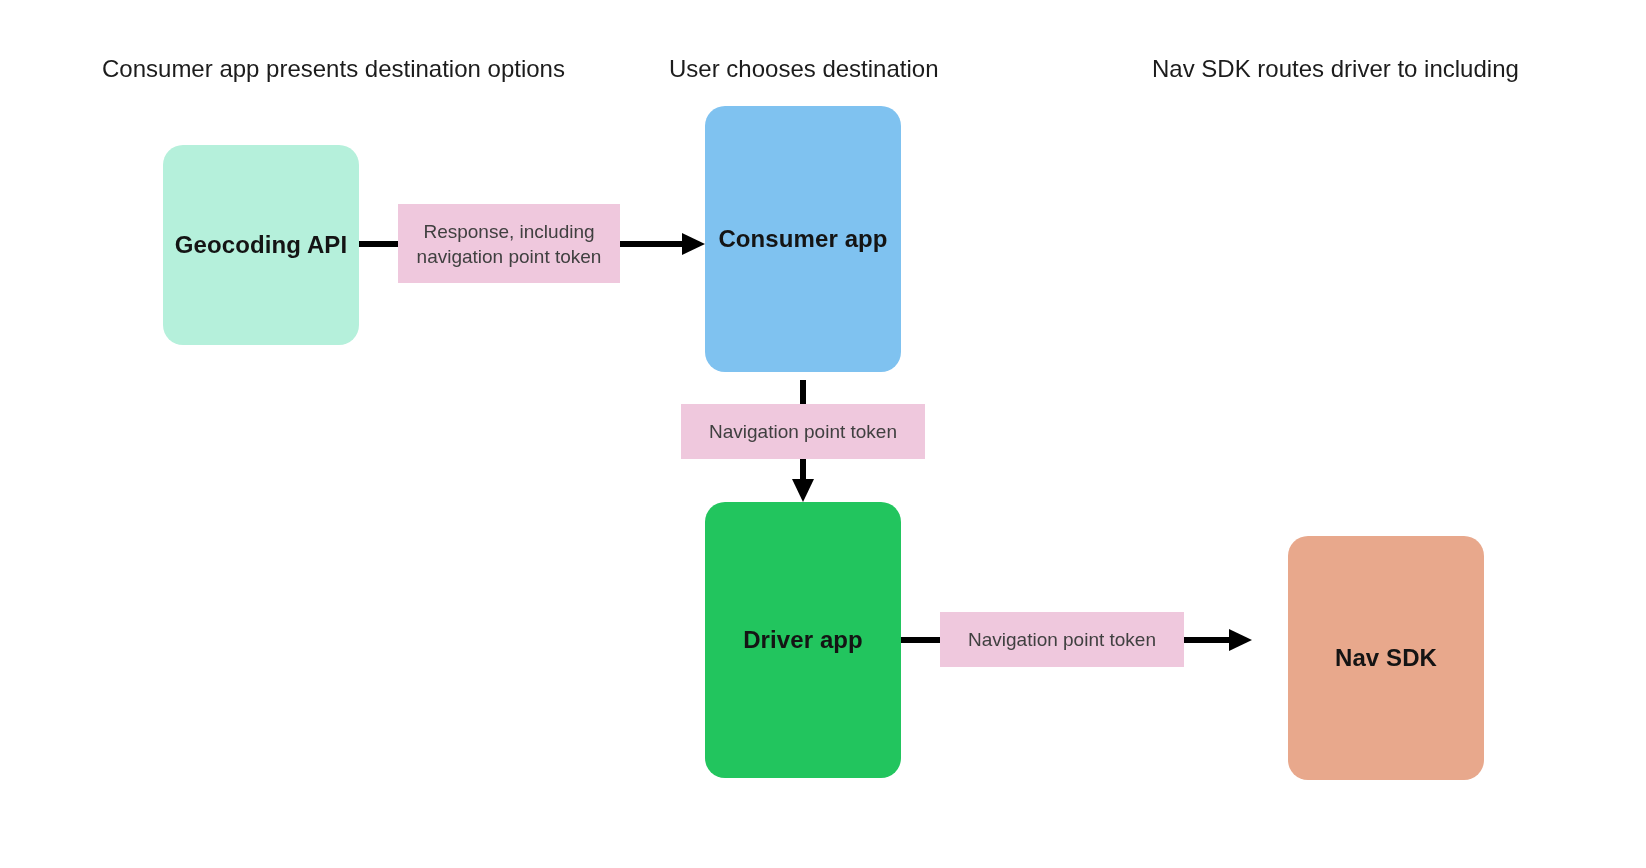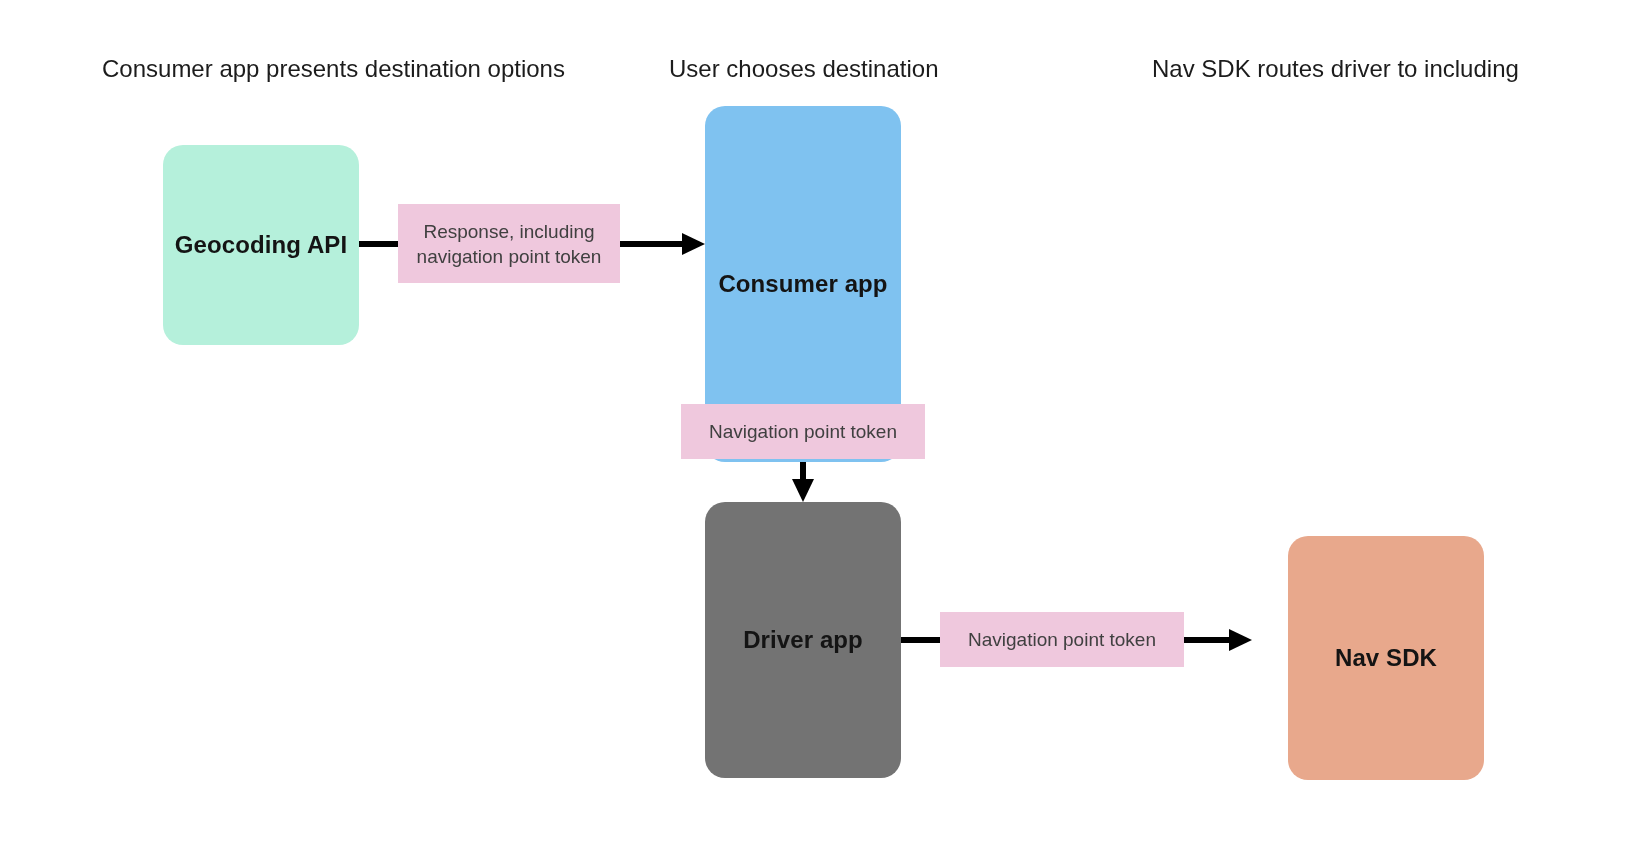--- a/index.html
+++ b/index.html
@@ -47,27 +47,27 @@
     border-radius: 20px;
     letter-spacing: 0.1px;
   }
   #node-geocoding {
     left: 163px; top: 145px;
     width: 196px; height: 200px;
     background: #b5f0db;
   }
   #node-consumer {
     left: 705px; top: 106px;
-    width: 196px; height: 356px;
+    width: 196px; height: 266px;
     background: #7fc2f0;
   }
   #node-driver {
     left: 705px; top: 502px;
     width: 196px; height: 276px;
-    background: #737373;
+    background: #22c55e;
   }
   #node-navsdk {
     left: 1288px; top: 536px;
     width: 196px; height: 244px;
     background: #e8a88c;
   }
 
   
   .edge-label {
     position: absolute;

